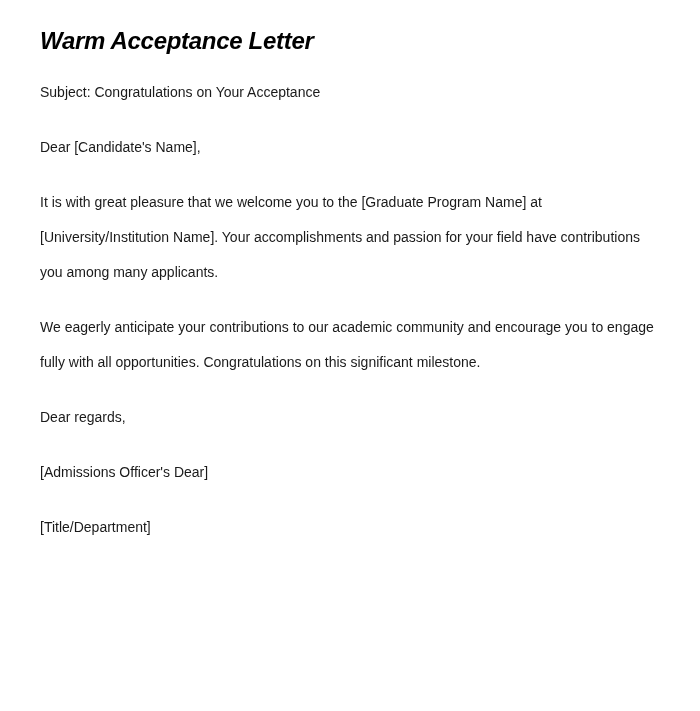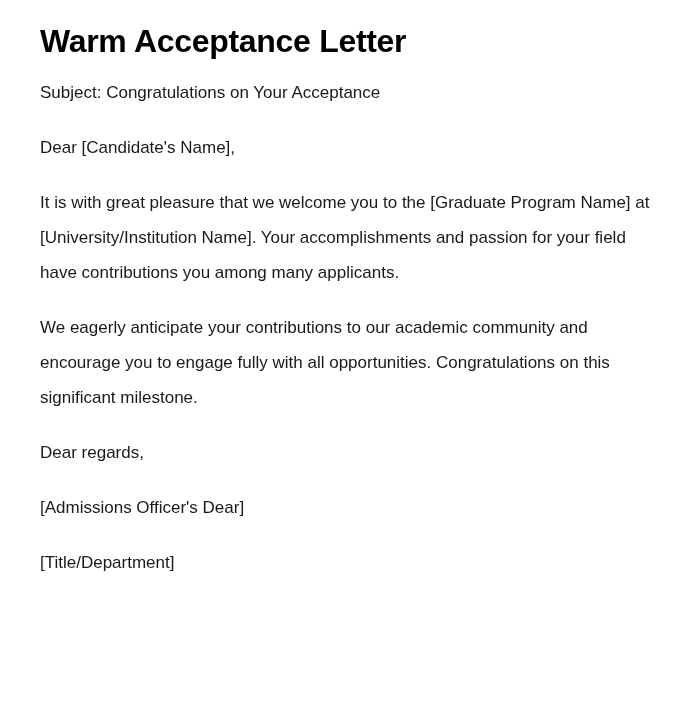--- a/index.html
+++ b/index.html
@@ -3,25 +3,25 @@
   <meta charset="utf-8">
   <style>
     html, body { margin: 0; padding: 0; background: #ffffff; }
     body {
       width: 700px; height: 711px; overflow: hidden;
       font-family: "Liberation Sans", sans-serif;
       color: #111111;
     }
     .page { padding: 24px 40px 0 40px; width: 620px; }
     .title {
-      font-size: 32px; font-weight: bold; color: #000000;
-      margin: 0 0 17px 0; line-height: 34px; letter-spacing: -0.3px;
+      font-size: 24px; font-weight: bold; color: #000000;
+      margin: 0 0 17px 0; line-height: 34px; letter-spacing: -0.3px; font-style: italic;
     }
     .para {
-      font-size: 17px; line-height: 35px; margin: 0 0 20px 0;
+      font-size: 14px; line-height: 35px; margin: 0 0 20px 0;
       color: #1a1a1a;
     }
   </style>
 </head>
 <body>
 
 <div class="page">
   <h1 class="title">Warm Acceptance Letter</h1>
   <p class="para">Subject: Congratulations on Your Acceptance</p>
   <p class="para">Dear [Candidate's Name],</p>

